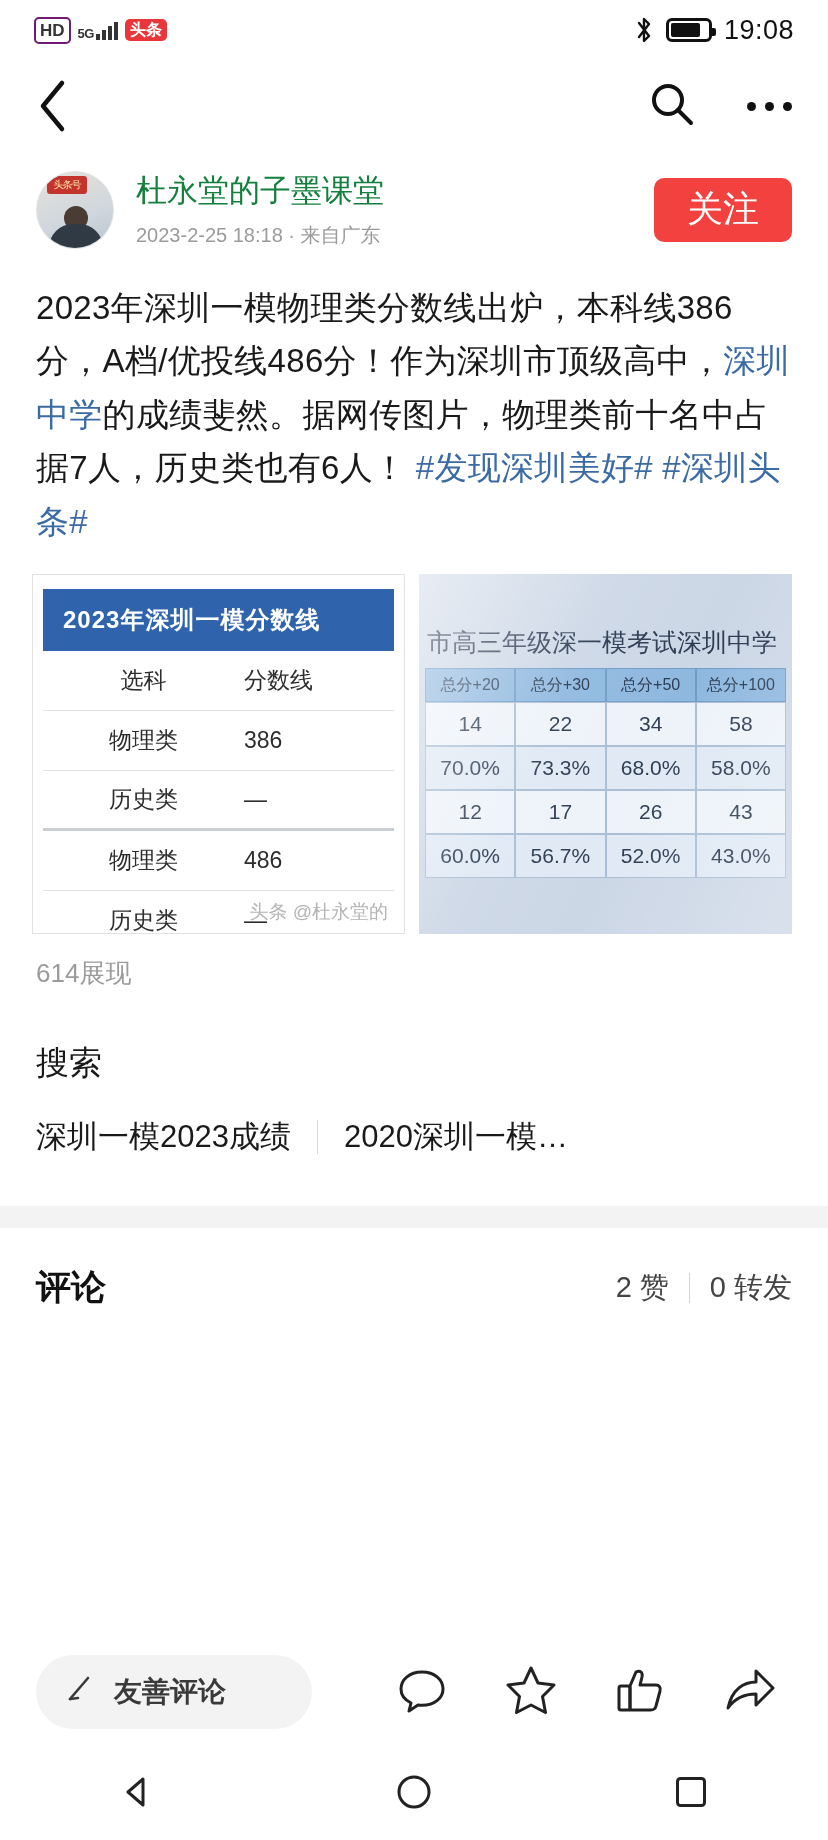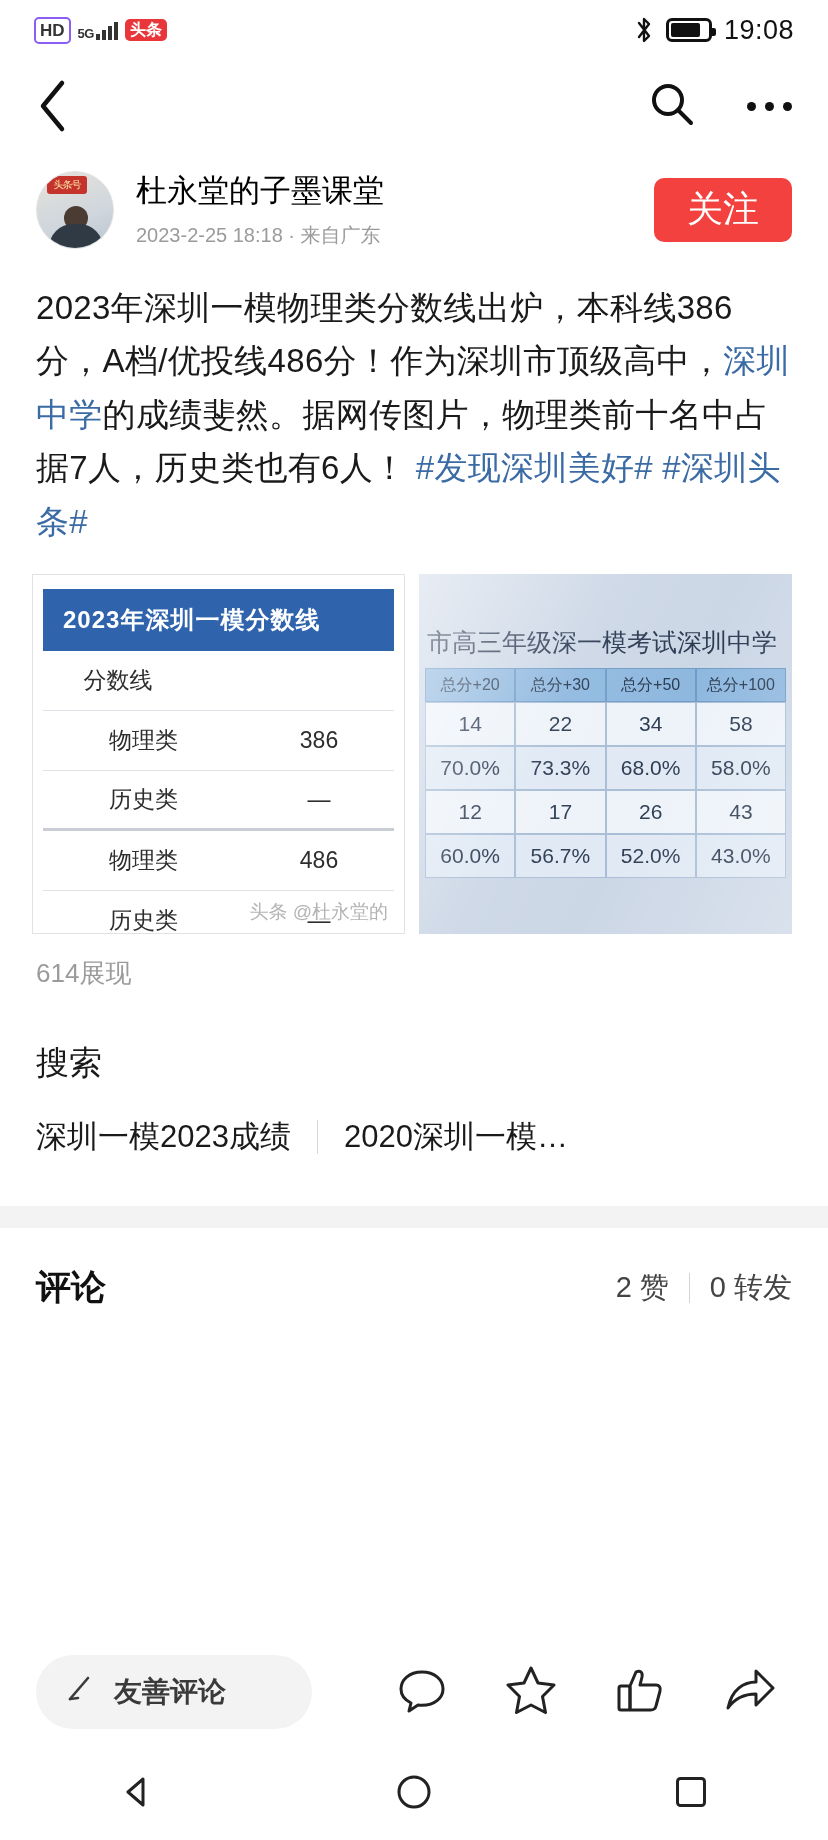--- a/index.html
+++ b/index.html
@@ -17,21 +17,21 @@
   .statusbar {
     height: 60px;
     display: flex;
     align-items: center;
     padding: 0 34px;
     font-size: 25px;
     color: #111;
   }
   .sb-left { display: flex; align-items: center; gap: 7px; }
   .hd-badge {
-    border: 2px solid #8b5cf6; border-radius: 5px;
+    border: 2px solid #701a75; border-radius: 5px;
     font-size: 17px; font-weight: bold; line-height: 1;
     padding: 3px 4px; color: #333;
   }
   .sig-wrap { display: flex; align-items: flex-end; gap: 2px; }
   .five-g { font-size: 13px; line-height: 1; color:#333; font-weight:bold; letter-spacing:-0.5px;}
   .bars { display: flex; align-items: flex-end; gap: 2px; height: 20px; }
   .bars i { display:block; width: 4px; background: #333; }
   .bars i:nth-child(1){height:6px}
   .bars i:nth-child(2){height:10px}
   .bars i:nth-child(3){height:14px}
@@ -79,21 +79,21 @@
   }
   .avatar .head {
     position:absolute; bottom:18px; left:27px; width:24px; height:24px;
     background:#4a3b33; border-radius:50%;
   }
   .avatar .body {
     position:absolute; bottom:-6px; left:12px; width:54px; height:30px;
     background:#2f3a45; border-radius:24px 24px 0 0;
   }
   .author-txt { margin-left: 22px; display:flex; flex-direction:column; gap: 10px; }
-  .author-name { font-size: 31px; color:#000000; font-weight:500; }
+  .author-name { font-size: 31px; color:#15803d; font-weight:500; }
   .author-meta { font-size: 20px; color:#9b9b9b; }
   .follow-btn {
     margin-left:auto; background:#f2413e; color:#fff;
     width: 138px; height: 64px; border-radius: 10px;
     font-size: 36px; display:flex; align-items:center; justify-content:center;
     border:none;
   }
 
   
   .article {
@@ -119,21 +119,21 @@
     display:flex; align-items:center; padding-left: 20px;
     font-size: 24px; font-weight: bold; letter-spacing:1px;
     margin: 14px 10px 0 10px;
   }
   .tbl-row {
     display:flex; height: 60px; align-items:center;
     border-bottom: 1px solid #dfe3e8; margin: 0 10px;
     font-size: 23px; color:#2d2d2d;
   }
   .tbl-row .c1 { flex: 1; text-align:center; }
-  .tbl-row .c2 { width: 150px; text-align:center; }
+  .tbl-row .c2 { width: 150px; }
   .tbl-row.sep { border-bottom: 3px solid #c9ced4; }
   .wm {
     position:absolute; bottom: 8px; right: 16px;
     font-size: 19px; color:#b4b4b4;
   }
 
   
   .photo-img { background:#ccd7e6; }
   .photo-title {
     position:absolute; top: 52px; left: 0; right:0;
@@ -270,20 +270,21 @@
 
 <div class="article">
   <span>2023年深圳一模物理类分数线出炉，本科线386分，A档/优投线486分！作为深圳市顶级高中，</span><span class="link">深圳中学</span><span>的成绩斐然。据网传图片，物理类前十名中占据7人，历史类也有6人！ </span><span class="tag">#发现深圳美好#</span><span class="tag"> #深圳头条#</span>
 </div>
 
 <div class="images">
 
   <div class="img-card tbl-img">
     <div class="tbl-head">2023年深圳一模分数线</div>
     <div class="tbl-row">
+      <div class="c1">选科</div>
       <div class="c2">分数线</div>
     </div>
     <div class="tbl-row">
       <div class="c1">物理类</div>
       <div class="c2">386</div>
     </div>
     <div class="tbl-row sep">
       <div class="c1">历史类</div>
       <div class="c2">—</div>
     </div>

